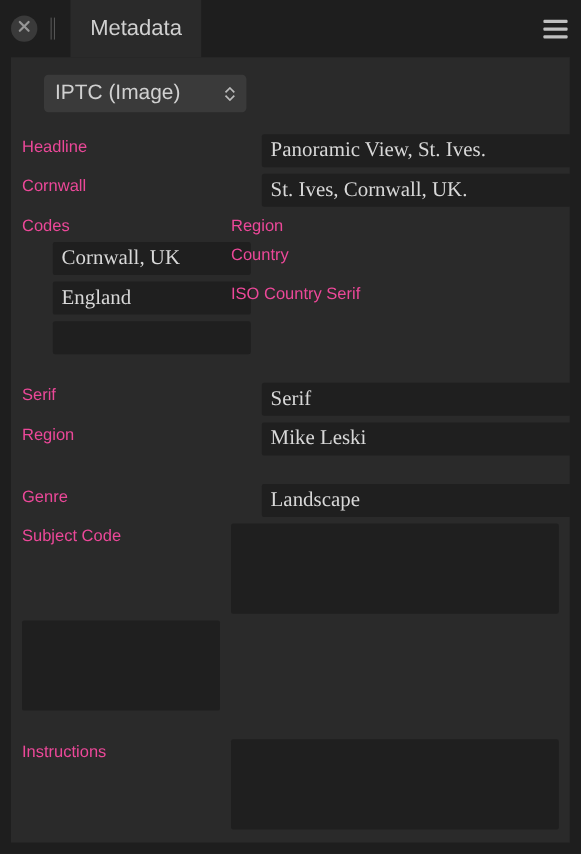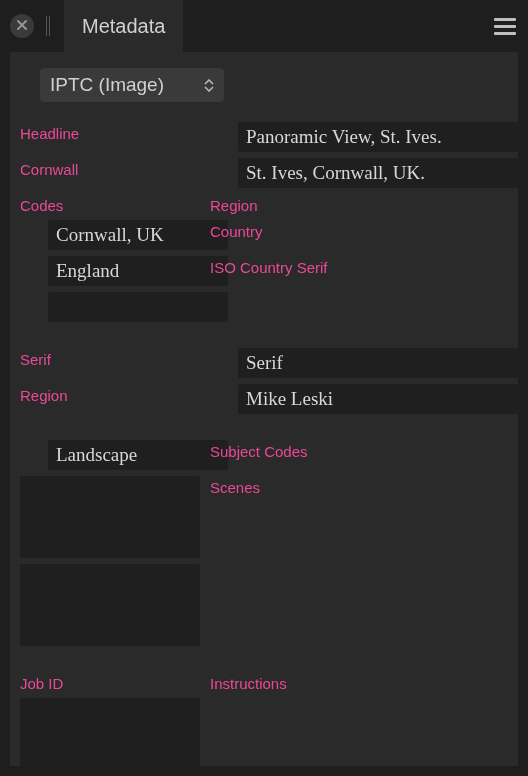--- a/index.html
+++ b/index.html
@@ -186,30 +186,29 @@
       <div class="gap-row"></div>
 
       <div class="flabel">Serif</div>
       <input class="finput" value="Serif" style="">
 
       <div class="flabel">Region</div>
       <input class="finput" value="Mike Leski" style="">
 
       <div class="gap-row"></div>
 
+      <div class="flabel">Genre</div>
       <input class="finput" value="Landscape" style="">
 
-      <div class="flabel">Subject Codes</div>
+      <div class="flabel">Subject Code</div>
       <textarea class="ftextarea" rows="3" style=""></textarea>
 
-      <div class="flabel">Scenes</div>
       <textarea class="ftextarea" rows="3" style=""></textarea>
 
       <div class="gap-row"></div>
 
-      <div class="flabel">Job ID</div>
 
       <div class="flabel">Instructions</div>
       <textarea class="ftextarea" rows="3" id="instructions-ta" style=""></textarea>
 
     </div>
   </div>
 </div>
 
 </body></html>

